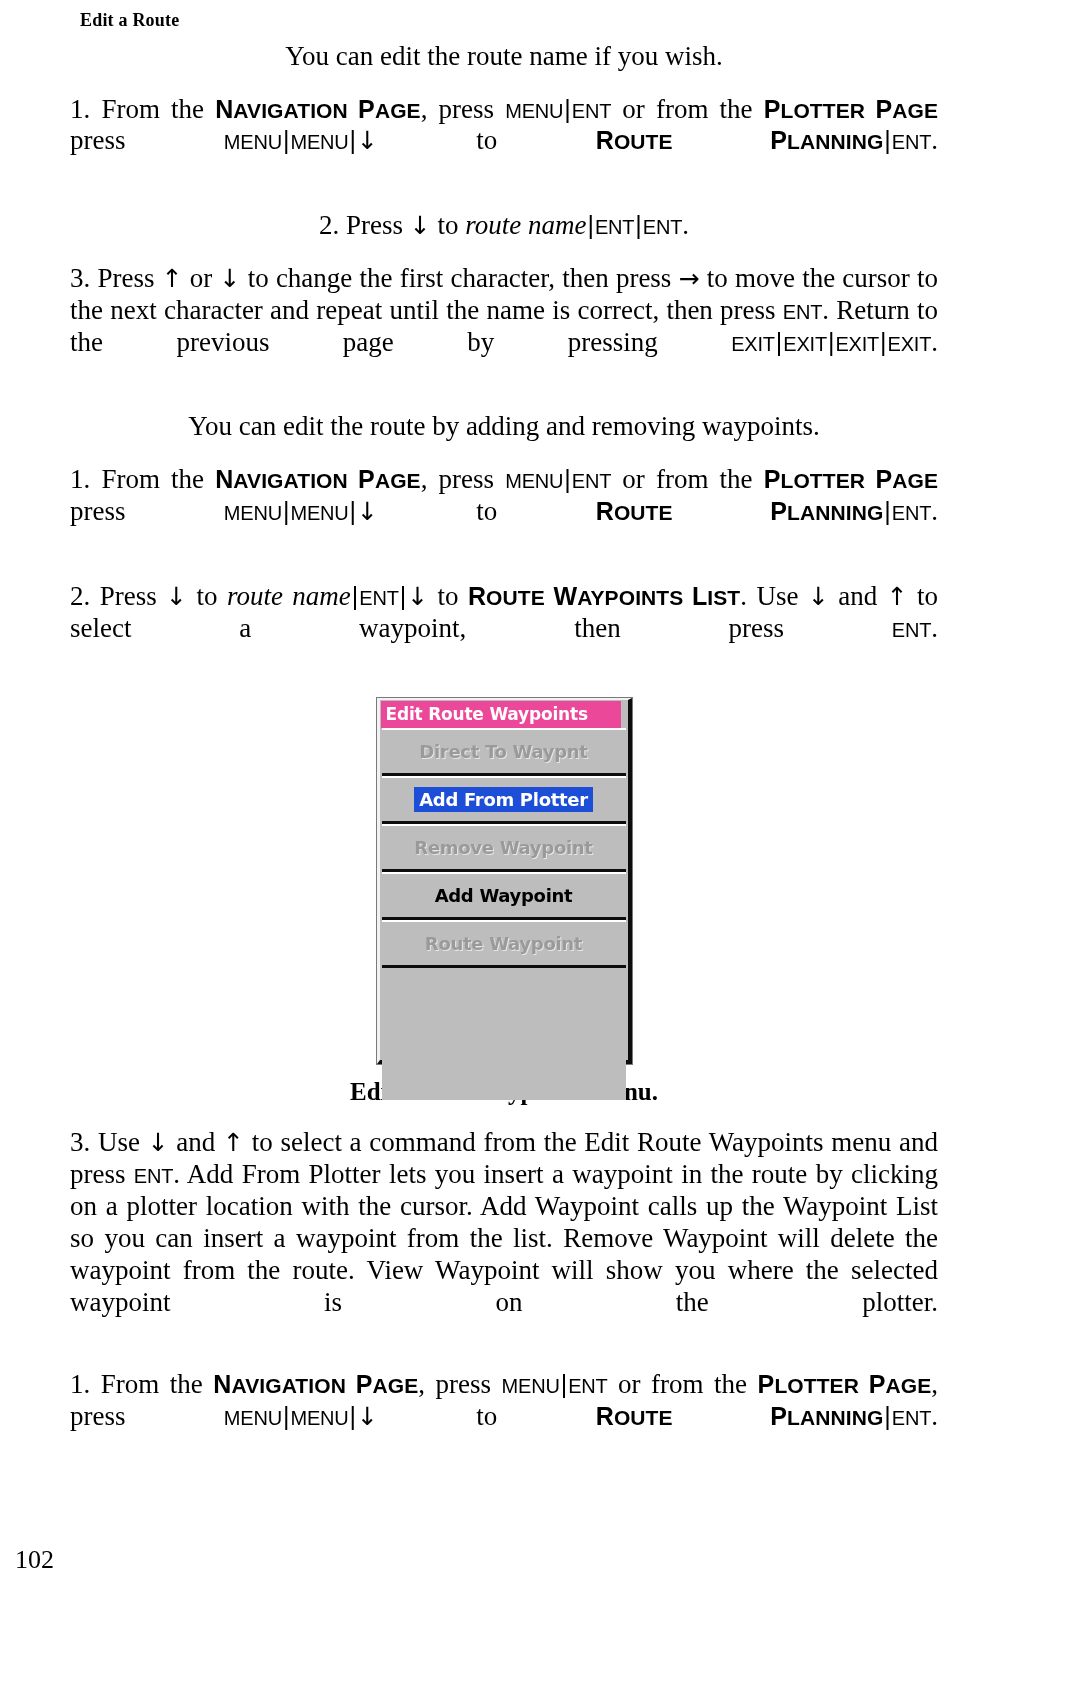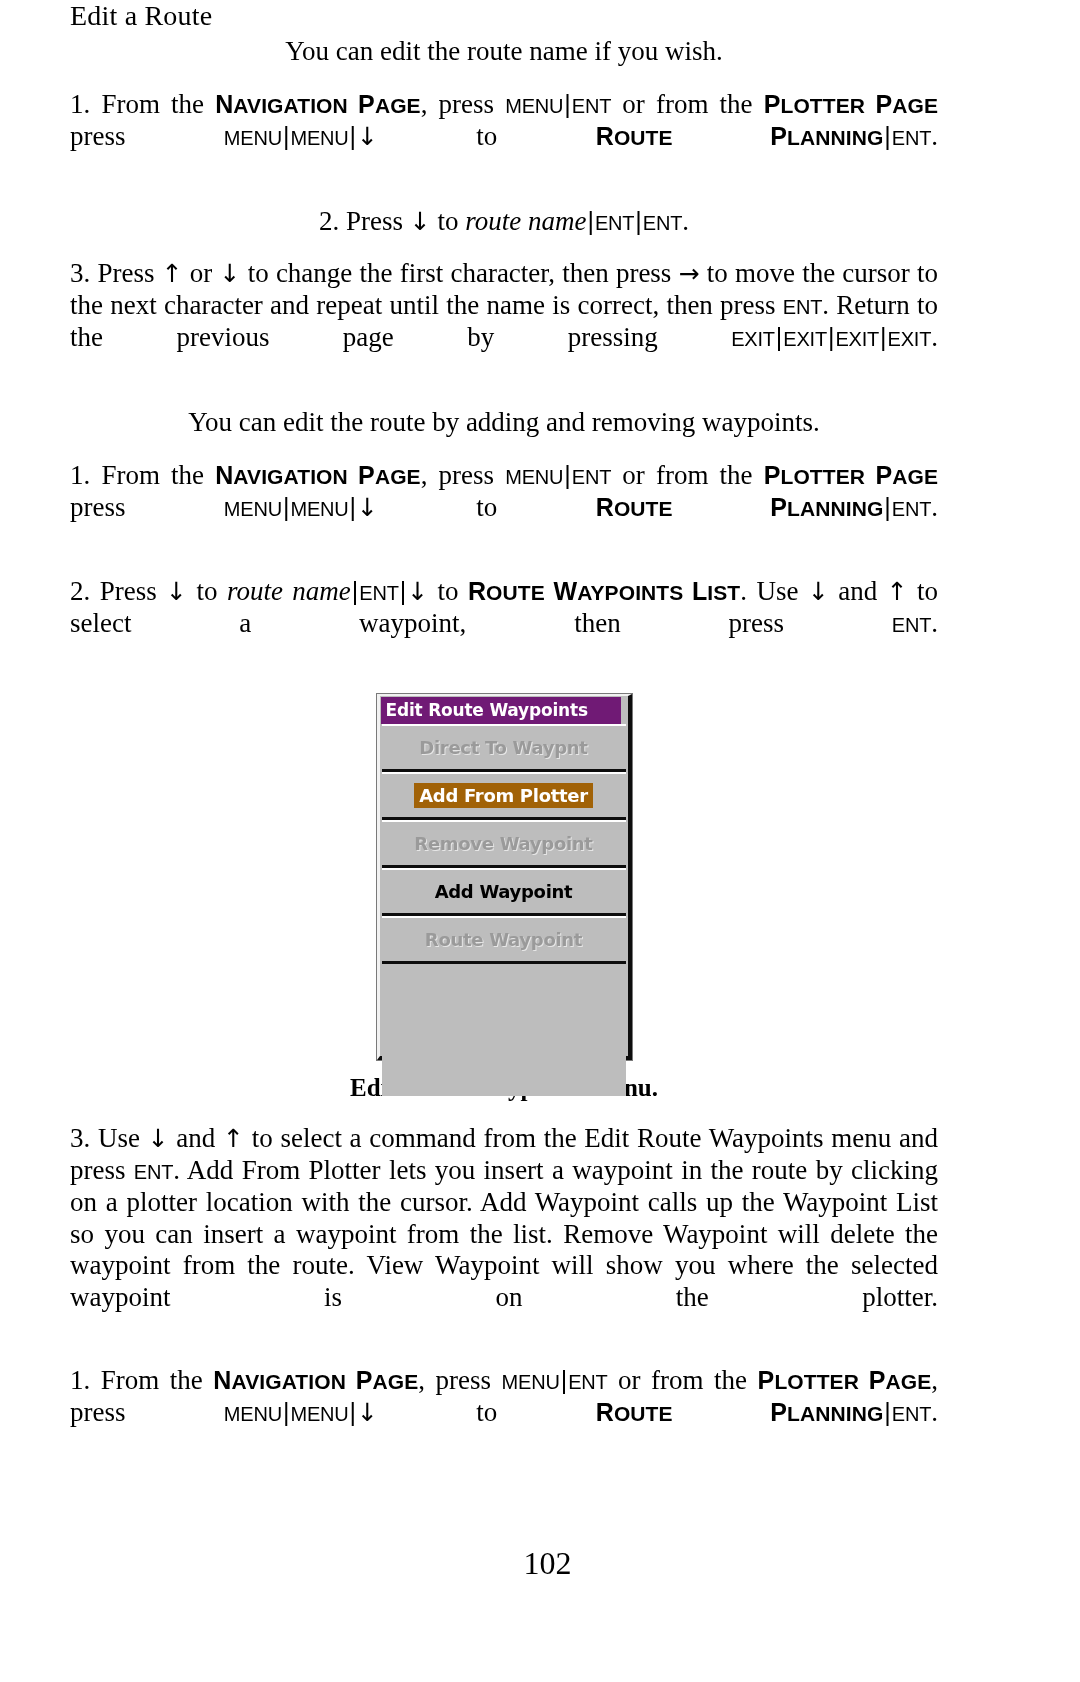--- a/index.html
+++ b/index.html
@@ -20,23 +20,23 @@
   .page {
     position: absolute;
     left: 70px;
     top: 0;
     width: 868px;
     height: 1682px;
   }
 
   
   h2.section-head {
-    font-size: 28px;
-    font-weight: normal;
-    margin: 0;
+    font-size: 18px;
+    font-weight: bold;
+    margin: 10px;
     padding: 0;
     line-height: 1.15;
     letter-spacing: 0.2px;
   }
   .head-edit-route { margin-top: 93px; }
   .head-navigate-route { margin-top: 26px; }
 
   
   p.body {
     font-size: 27px;
@@ -105,21 +105,21 @@
     border-right: 4px solid #0d0d0d;
     border-bottom: 4px solid #0d0d0d;
     box-shadow: 0 0 0 1px #7a7a7a;
     text-align: left;
     padding: 0;
     position: relative;
     height: 360px;
     box-sizing: content-box;
   }
   .device-titlebar {
-    background: #701a75;
+    background: #ec4899;
     color: #ffffff;
     font-family: "DejaVu Sans", "Liberation Sans", sans-serif;
     font-weight: bold;
     font-size: 17px;
     line-height: 1.35;
     padding: 2px 0 2px 5px;
     letter-spacing: -0.2px;
     white-space: nowrap;
     margin: 1px 7px 0 1px;
   }
@@ -148,21 +148,21 @@
   }
   
   .menu-item.disabled .label {
     color: #9a9a9a;
     text-shadow: 1px 1px 0 #e6e6e6;
   }
   .menu-item.enabled .label {
     color: #000000;
   }
   .menu-item.selected .label {
-    background: #a16207;
+    background: #1d4ed8;
     color: #ffffff;
     text-shadow: none;
     padding: 2px 5px;
   }
   .menu-filler {
     height: 132px;
     background: #bdbdbd;
     margin: 0 2px;
   }
 
@@ -173,22 +173,21 @@
     font-weight: bold;
     font-family: "Liberation Serif", "DejaVu Serif", serif;
   }
 
   
   .page-number {
     position: absolute;
     left: 0;
     right: 0;
     top: 1545px;
-    text-align: center;
-    font-size: 32px;
+    font-size: 26px;
     padding-left: 15px;
   }
 </style>
 </head>
 <body>
 
 <div class="page">
 
   <h2 class="section-head head-edit-route">Edit a Route</h2>
 

